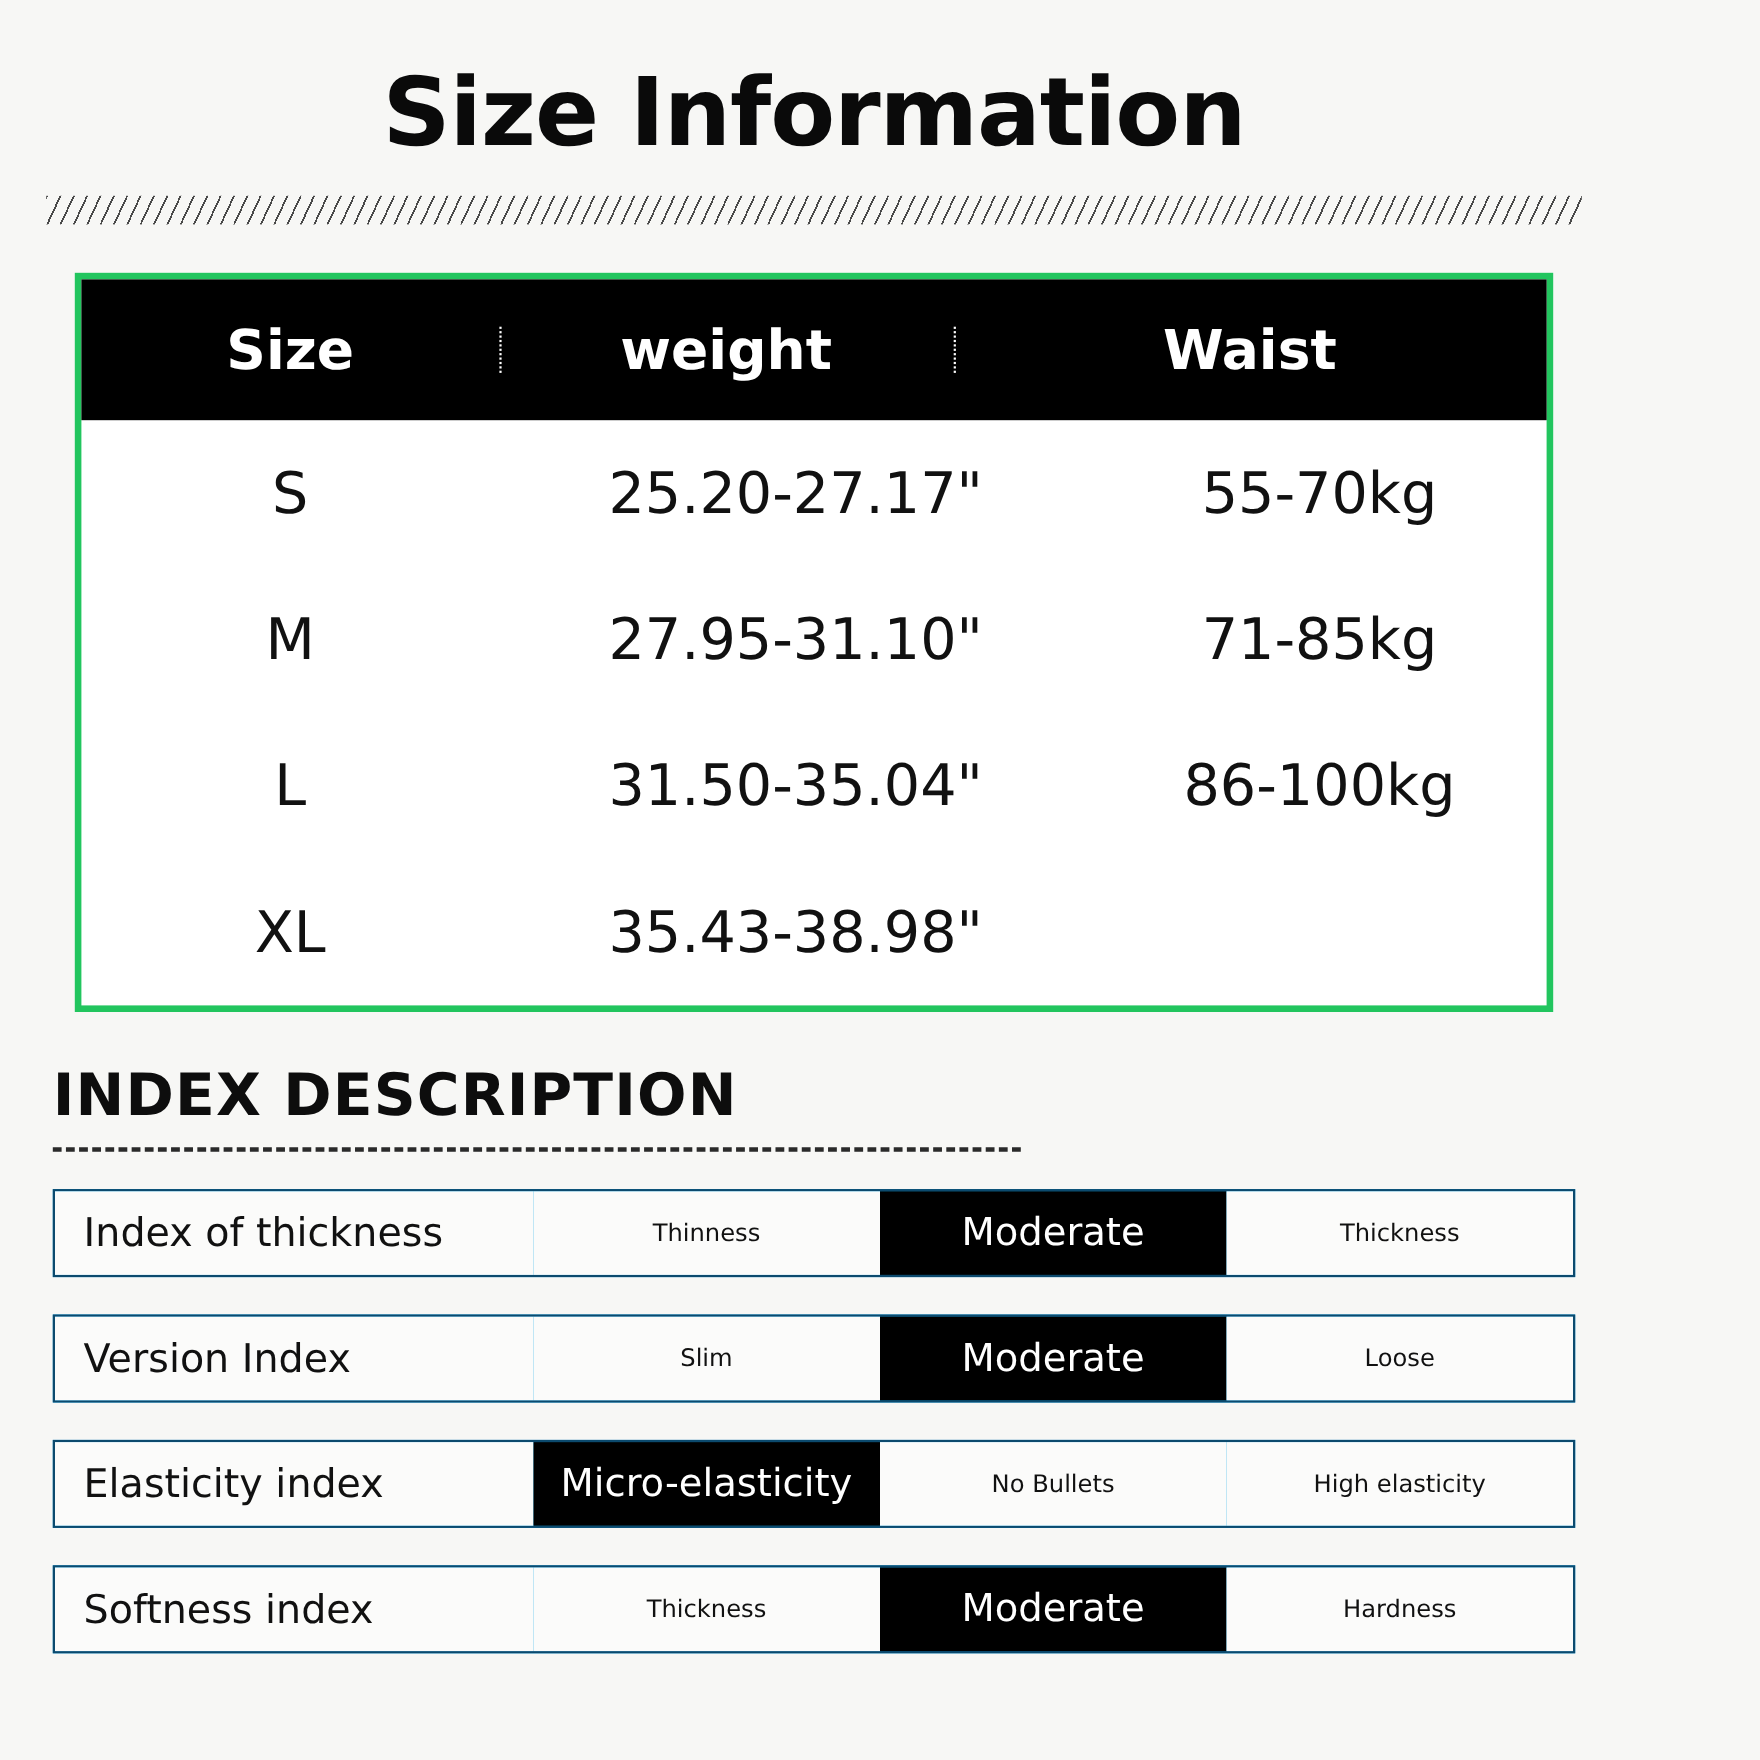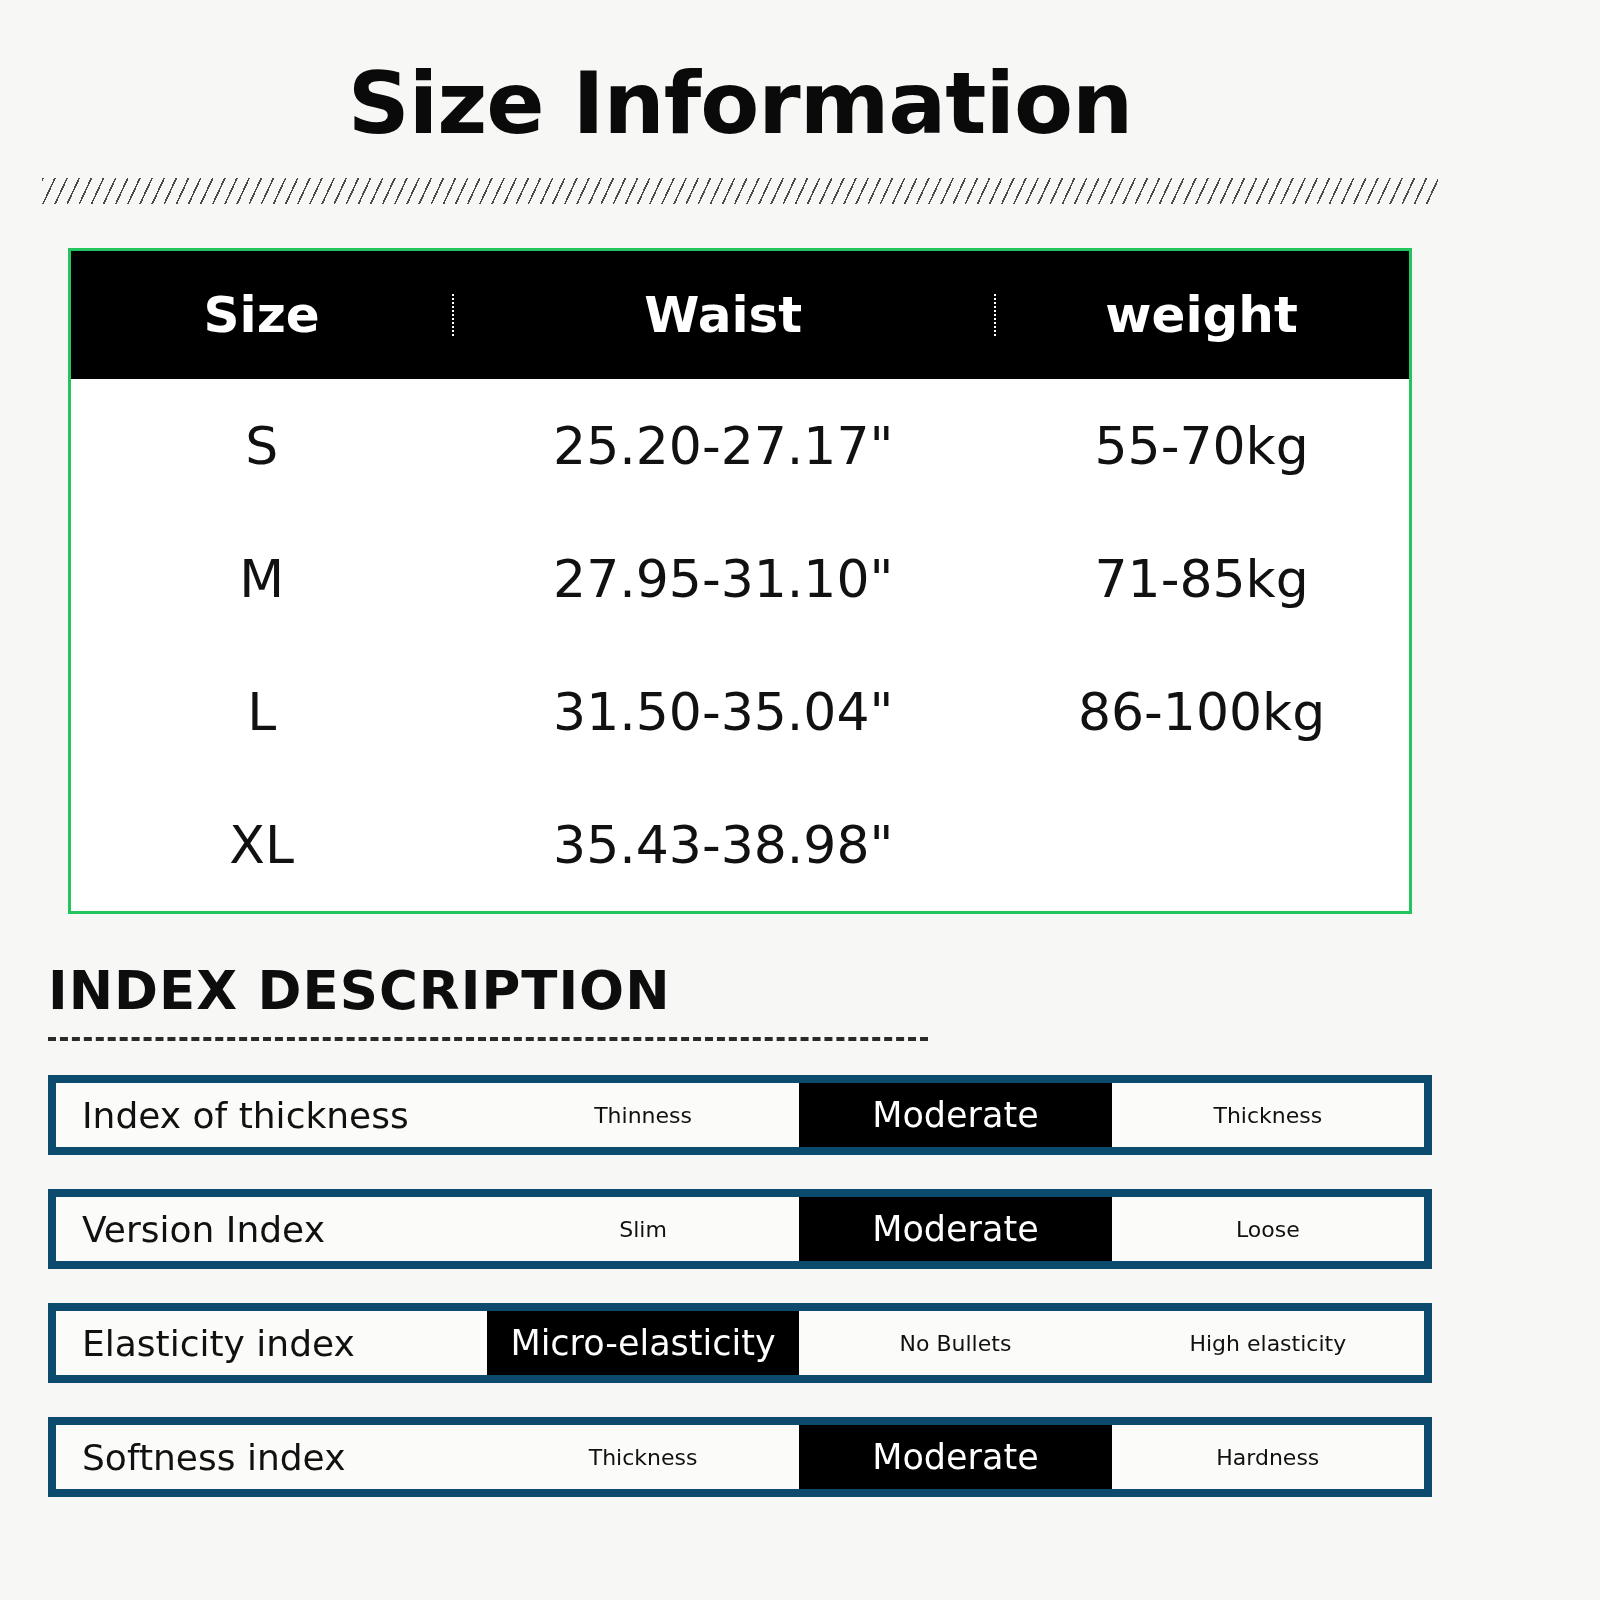--- a/index.html
+++ b/index.html
@@ -41,21 +41,21 @@
         115deg,
         #2b2b2b 0px, #2b2b2b 1.6px,
         transparent 1.6px, transparent 11px
     );
     opacity: .85;
   }
 
   
   .size-table {
     margin: 44px 68px 0 68px;
-    border: 3px solid #22c55e;
+    border: 6px solid #22c55e;
     background: #fff;
   }
   .size-head {
     display: flex;
     background: #000;
     color: #fff;
     height: 128px;
     align-items: center;
   }
   .size-head .cell {
@@ -101,21 +101,21 @@
     border-top: 4px dashed #2a2a2a;
   }
 
   .index-list {
     margin: 34px 48px 0 48px;
   }
   .index-row {
     display: flex;
     align-items: stretch;
     height: 80px;
-    border: 8px solid #0c4a6e;
+    border: 2px solid #0c4a6e;
     background: #0ea5e9;
     margin-bottom: 34px;
   }
   .index-row .label {
     flex: 0 0 31.5%;
     display: flex;
     align-items: center;
     padding-left: 26px;
     font-size: 36px;
     color: #111;
@@ -143,22 +143,22 @@
 
 <div class="page">
 
   <div class="title">Size Information</div>
 
   <div class="hatch"></div>
 
   <div class="size-table">
     <div class="size-head">
       <div class="cell col-size">Size</div>
+      <div class="cell col-weight">weight</div>
       <div class="cell col-waist">Waist</div>
-      <div class="cell col-weight">weight</div>
     </div>
     <div class="size-body">
       <div class="row">
         <div class="cell col-size">S</div>
         <div class="cell col-waist">25.20-27.17"</div>
         <div class="cell col-weight">55-70kg</div>
       </div>
       <div class="row">
         <div class="cell col-size">M</div>
         <div class="cell col-waist">27.95-31.10"</div>

